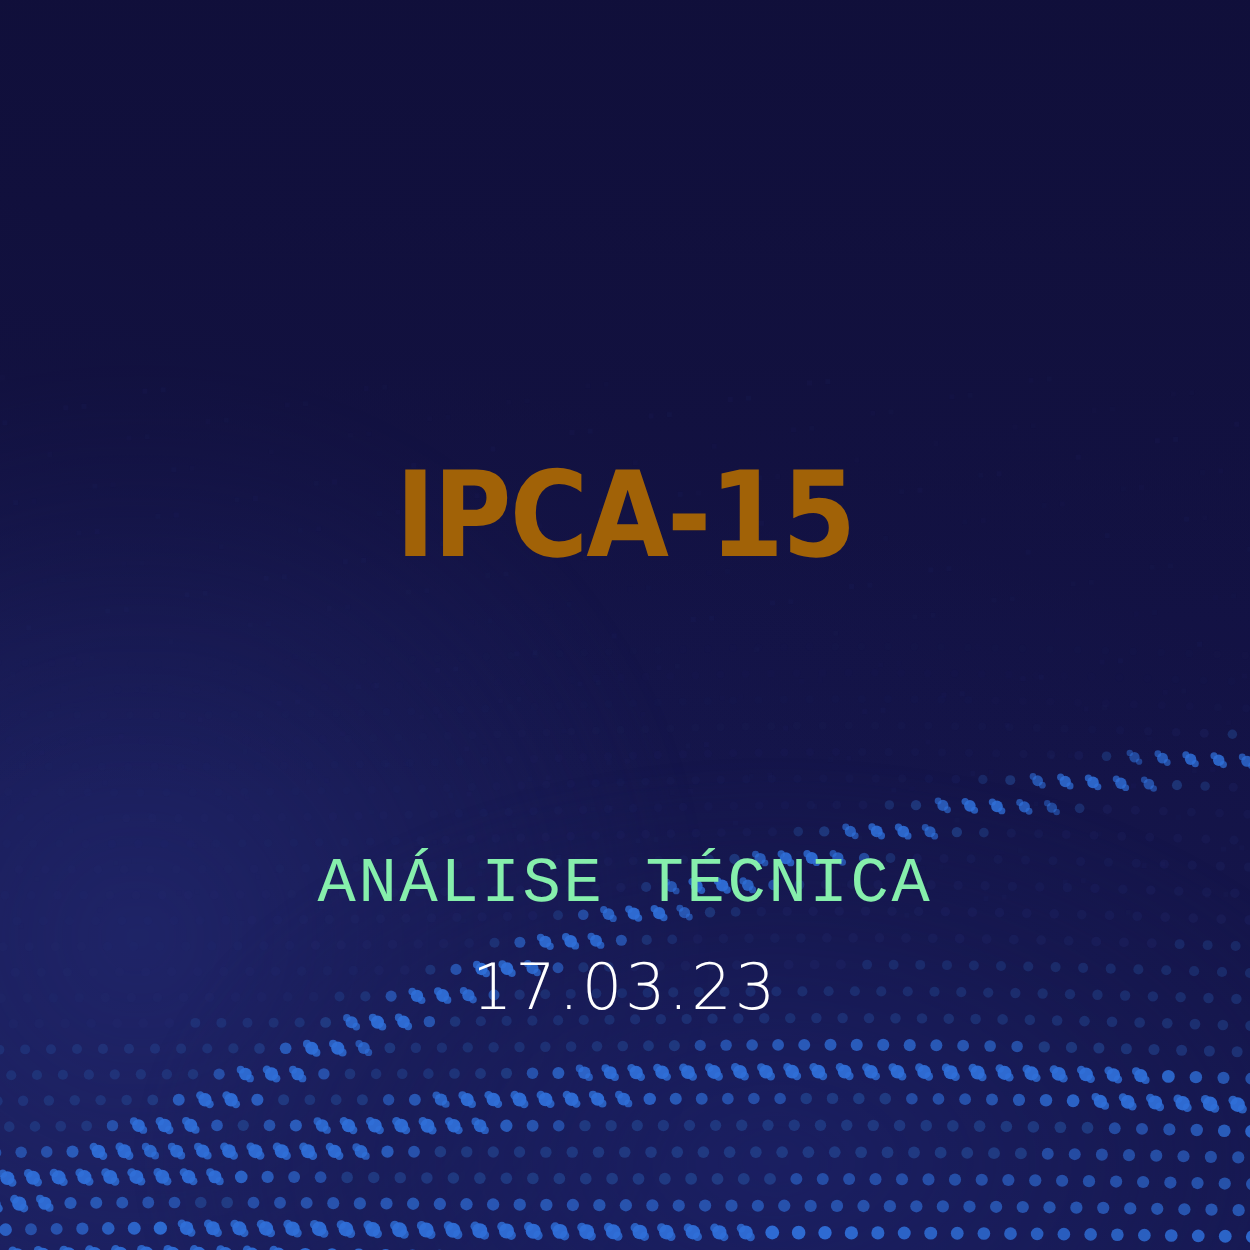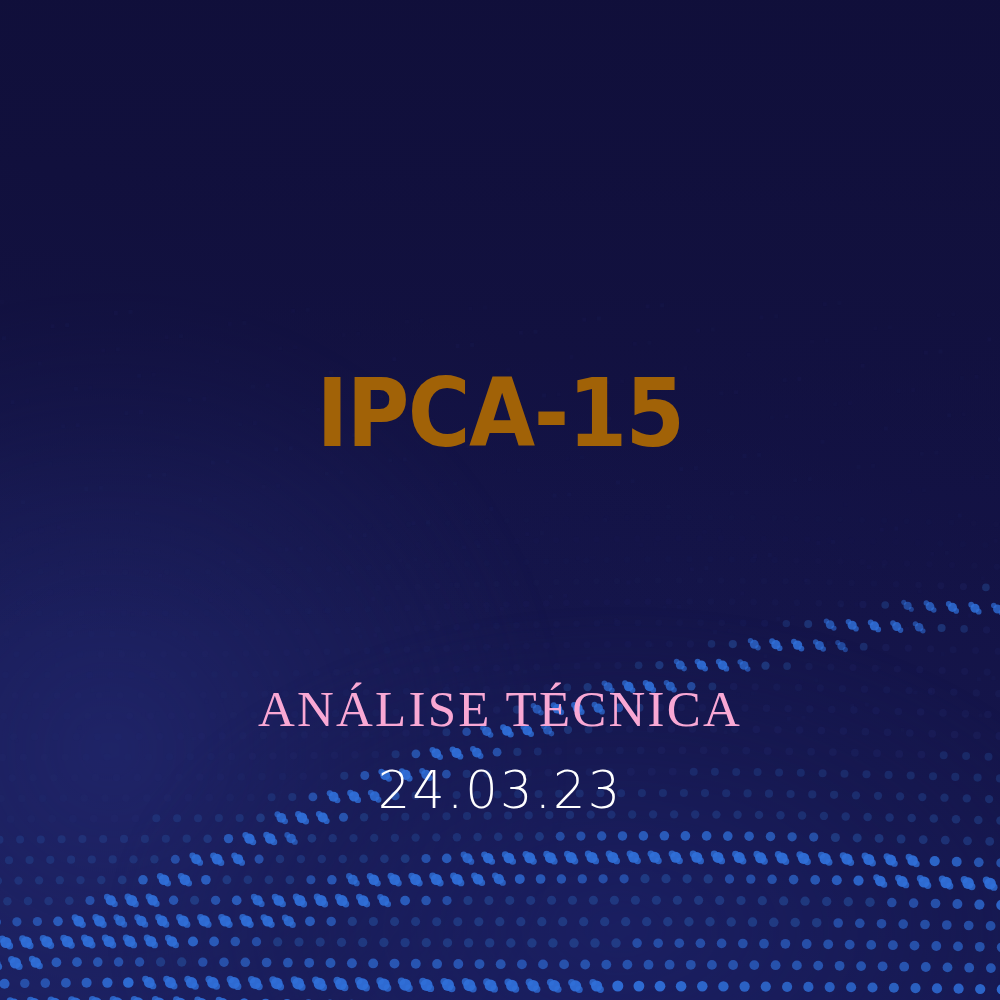--- a/index.html
+++ b/index.html
@@ -84,22 +84,22 @@
     top: 678px;
     left: 0;
     right: 0;
     text-align: center;
   }
   .subtitle {
     font-size: 51px;
     line-height: 62px;
     font-weight: 300;
     letter-spacing: 2.2px;
-    color: #f9a8d4;
-    font-family: Liberation Serif, serif;
+    color: #86efac;
+    font-family: Liberation Mono, monospace;
     white-space: nowrap;
   }
   .date {
     font-size: 51px;
     line-height: 62px;
     font-weight: 300;
     letter-spacing: 2.2px;
     color: #ffffff;
     font-family: "DejaVu Sans", sans-serif;
     margin-top: 20px;
@@ -1894,17 +1894,17 @@
         <rect x="349.9" y="570.6" width="4" height="4" fill="#222a6e" opacity="0.086"></rect>
         <rect x="487.1" y="644.3" width="4" height="4" fill="#222a6e" opacity="0.077"></rect>
       </svg>
   </div>
 
   <div class="content">
     <div class="title">IPCA-15</div>
 
     <div class="subtitle-block">
       <div class="subtitle">ANÁLISE TÉCNICA</div>
-      <div class="date">24.03.23</div>
+      <div class="date">17.03.23</div>
     </div>
   </div>
 
 </div>
 
 </body></html>

